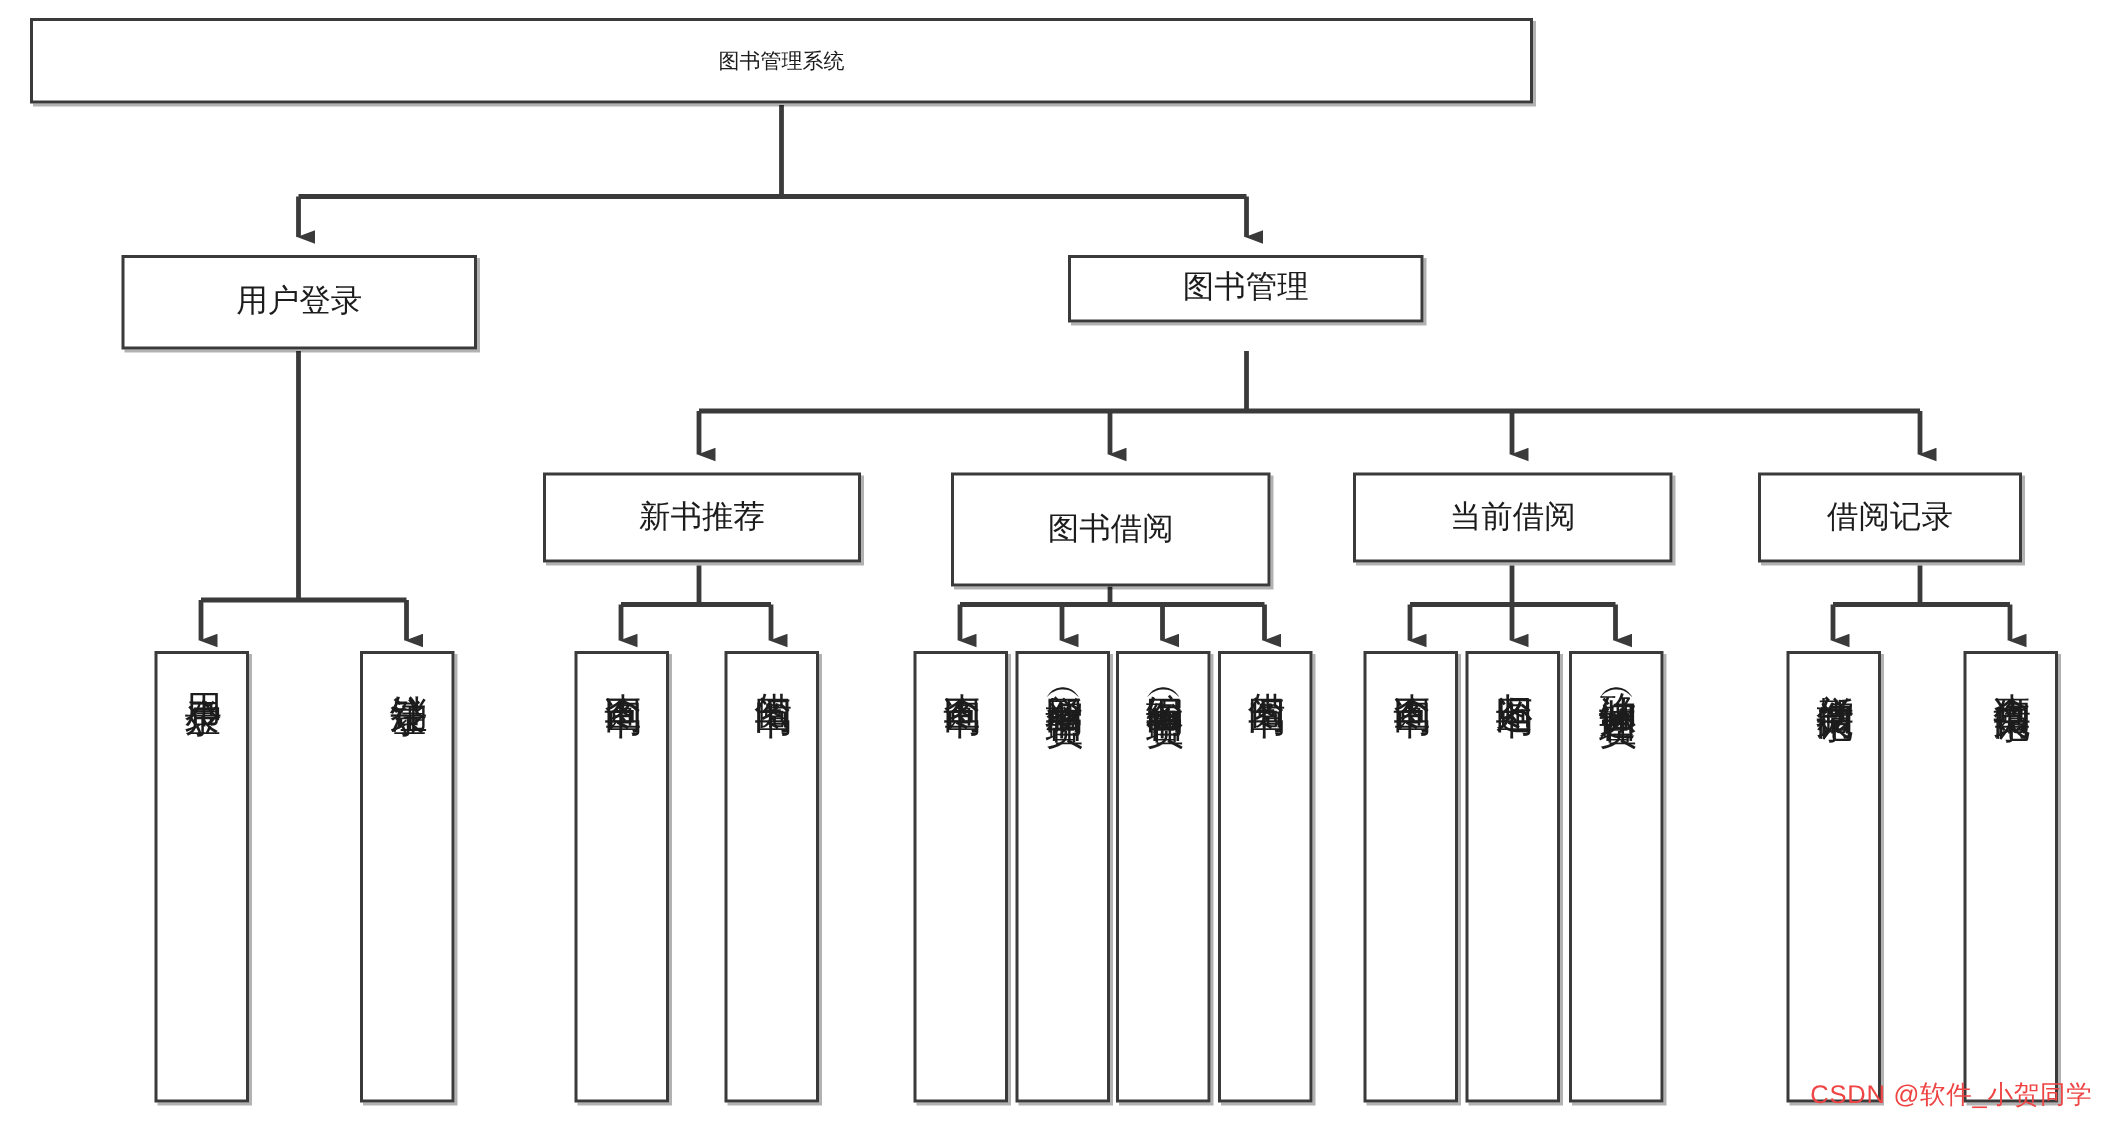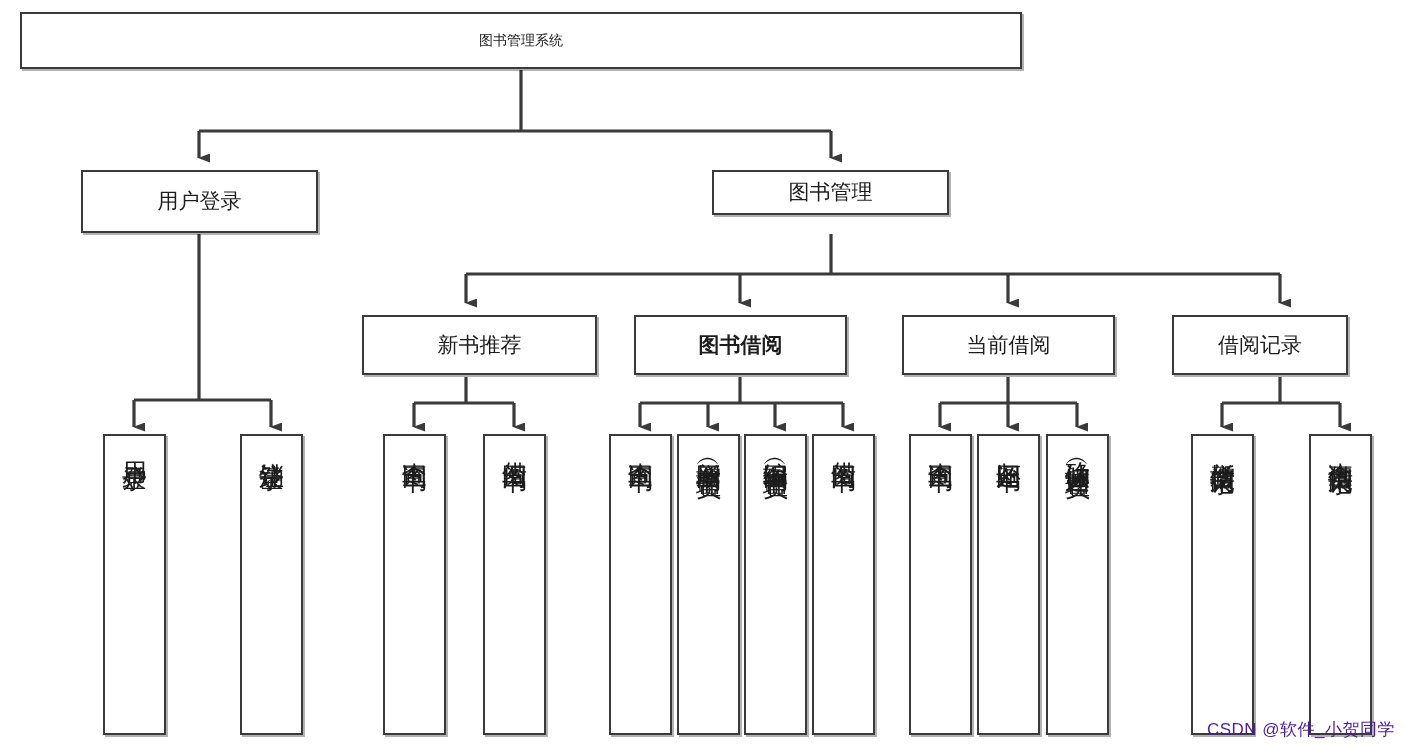--- a/index.html
+++ b/index.html
@@ -58,21 +58,21 @@
     line-height: 1;
     white-space: nowrap;
   }
   .node.root .label { font-size: 14px; }
 
   .watermark {
     position: absolute;
     right: 10px;
     bottom: 6px;
     font-size: 17px;
-    color: #4c1d95;
+    color: #ef4444;
     letter-spacing: 0.5px;
     z-index: 3;
     white-space: nowrap;
   }
 </style>
 </head>
 <body>
 
 <div id="canvas">
 
@@ -133,24 +133,24 @@
     <span class="label">图书管理系统</span>
   </div>
 
   <div class="node horiz" style="left:81px; top:170px; width:237px; height:63px;">
     <span class="label">用户登录</span>
   </div>
   <div class="node horiz" style="left:712px; top:170px; width:237px; height:45px;">
     <span class="label">图书管理</span>
   </div>
 
-  <div class="node horiz" style="left:362px; top:315px; width:235px; height:60px;">
+  <div class="node horiz" style="left:362px; top:315px; width:212px; height:60px;">
     <span class="label">新书推荐</span>
   </div>
-  <div class="node horiz" style="left:634px; top:315px; width:213px; height:60px;font-weight:bold;">
+  <div class="node horiz" style="left:634px; top:315px; width:213px; height:76px;">
     <span class="label">图书借阅</span>
   </div>
   <div class="node horiz" style="left:902px; top:315px; width:213px; height:60px;">
     <span class="label">当前借阅</span>
   </div>
   <div class="node horiz" style="left:1172px; top:315px; width:176px; height:60px;">
     <span class="label">借阅记录</span>
   </div>
 
   <div class="node vert" style="left:103px; top:434px; width:63px; height:301px;">

